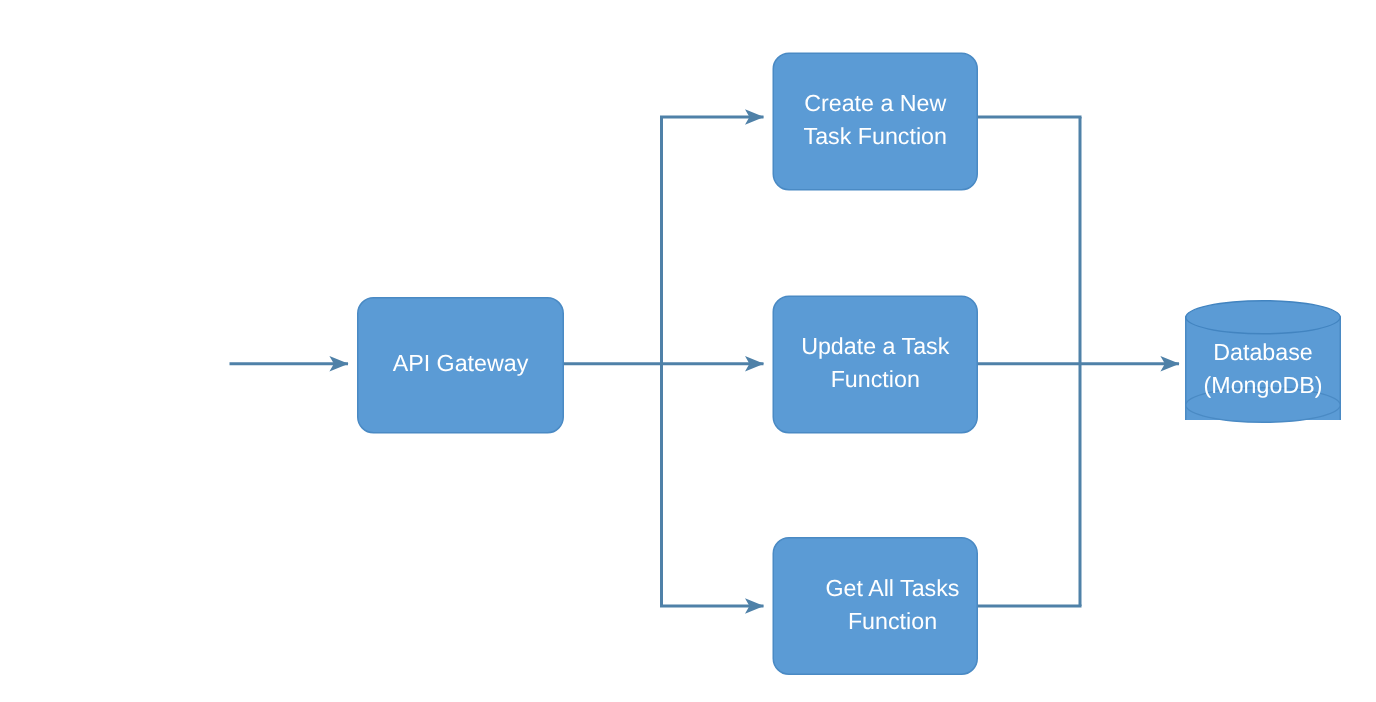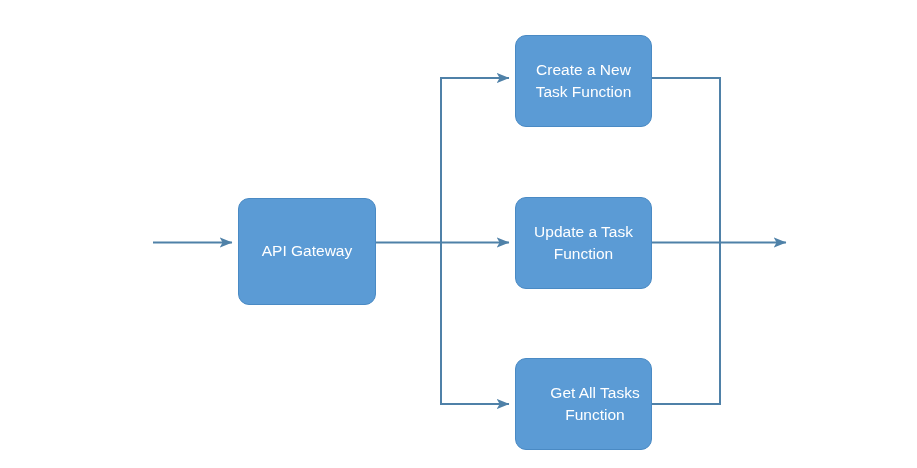--- a/index.html
+++ b/index.html
@@ -40,21 +40,21 @@
     line-height: 1.45;
     z-index: 2;
   }
   .node .label {
     display: block;
     padding: 0 6px;
     white-space: pre-line;
     text-align: center;
   }
   #node-frontend { left: 21px;  top: 198px; width: 132px; height: 91px; }
-  #node-gateway  { left: 238px; top: 198px; width: 138px; height: 107px; }
+  #node-gateway  { left: 238px; top: 198px; width: 138px; height: 91px; }
   #node-create   { left: 515px; top: 35px;  width: 137px; height: 92px; }
   #node-update   { left: 515px; top: 197px; width: 137px; height: 92px; }
   #node-getall   { left: 515px; top: 358px; width: 137px; height: 92px; padding-left: 23px; }
 
   
   #node-database {
     position: absolute;
     left: 790px;
     top: 200px;
     width: 104px;
@@ -153,14 +153,21 @@
   <div class="node" id="node-update">
     <span class="label">Update a Task
 Function</span>
   </div>
 
   <div class="node" id="node-getall">
     <span class="label">Get All Tasks
 Function</span>
   </div>
 
+  <div id="node-database">
+    <div class="cyl-body"></div>
+    <div class="cyl-bottom"></div>
+    <div class="cyl-top"></div>
+    <div class="cyl-text">Database
+(MongoDB)</div>
+  </div>
 
 </div>
 
 </body></html>

